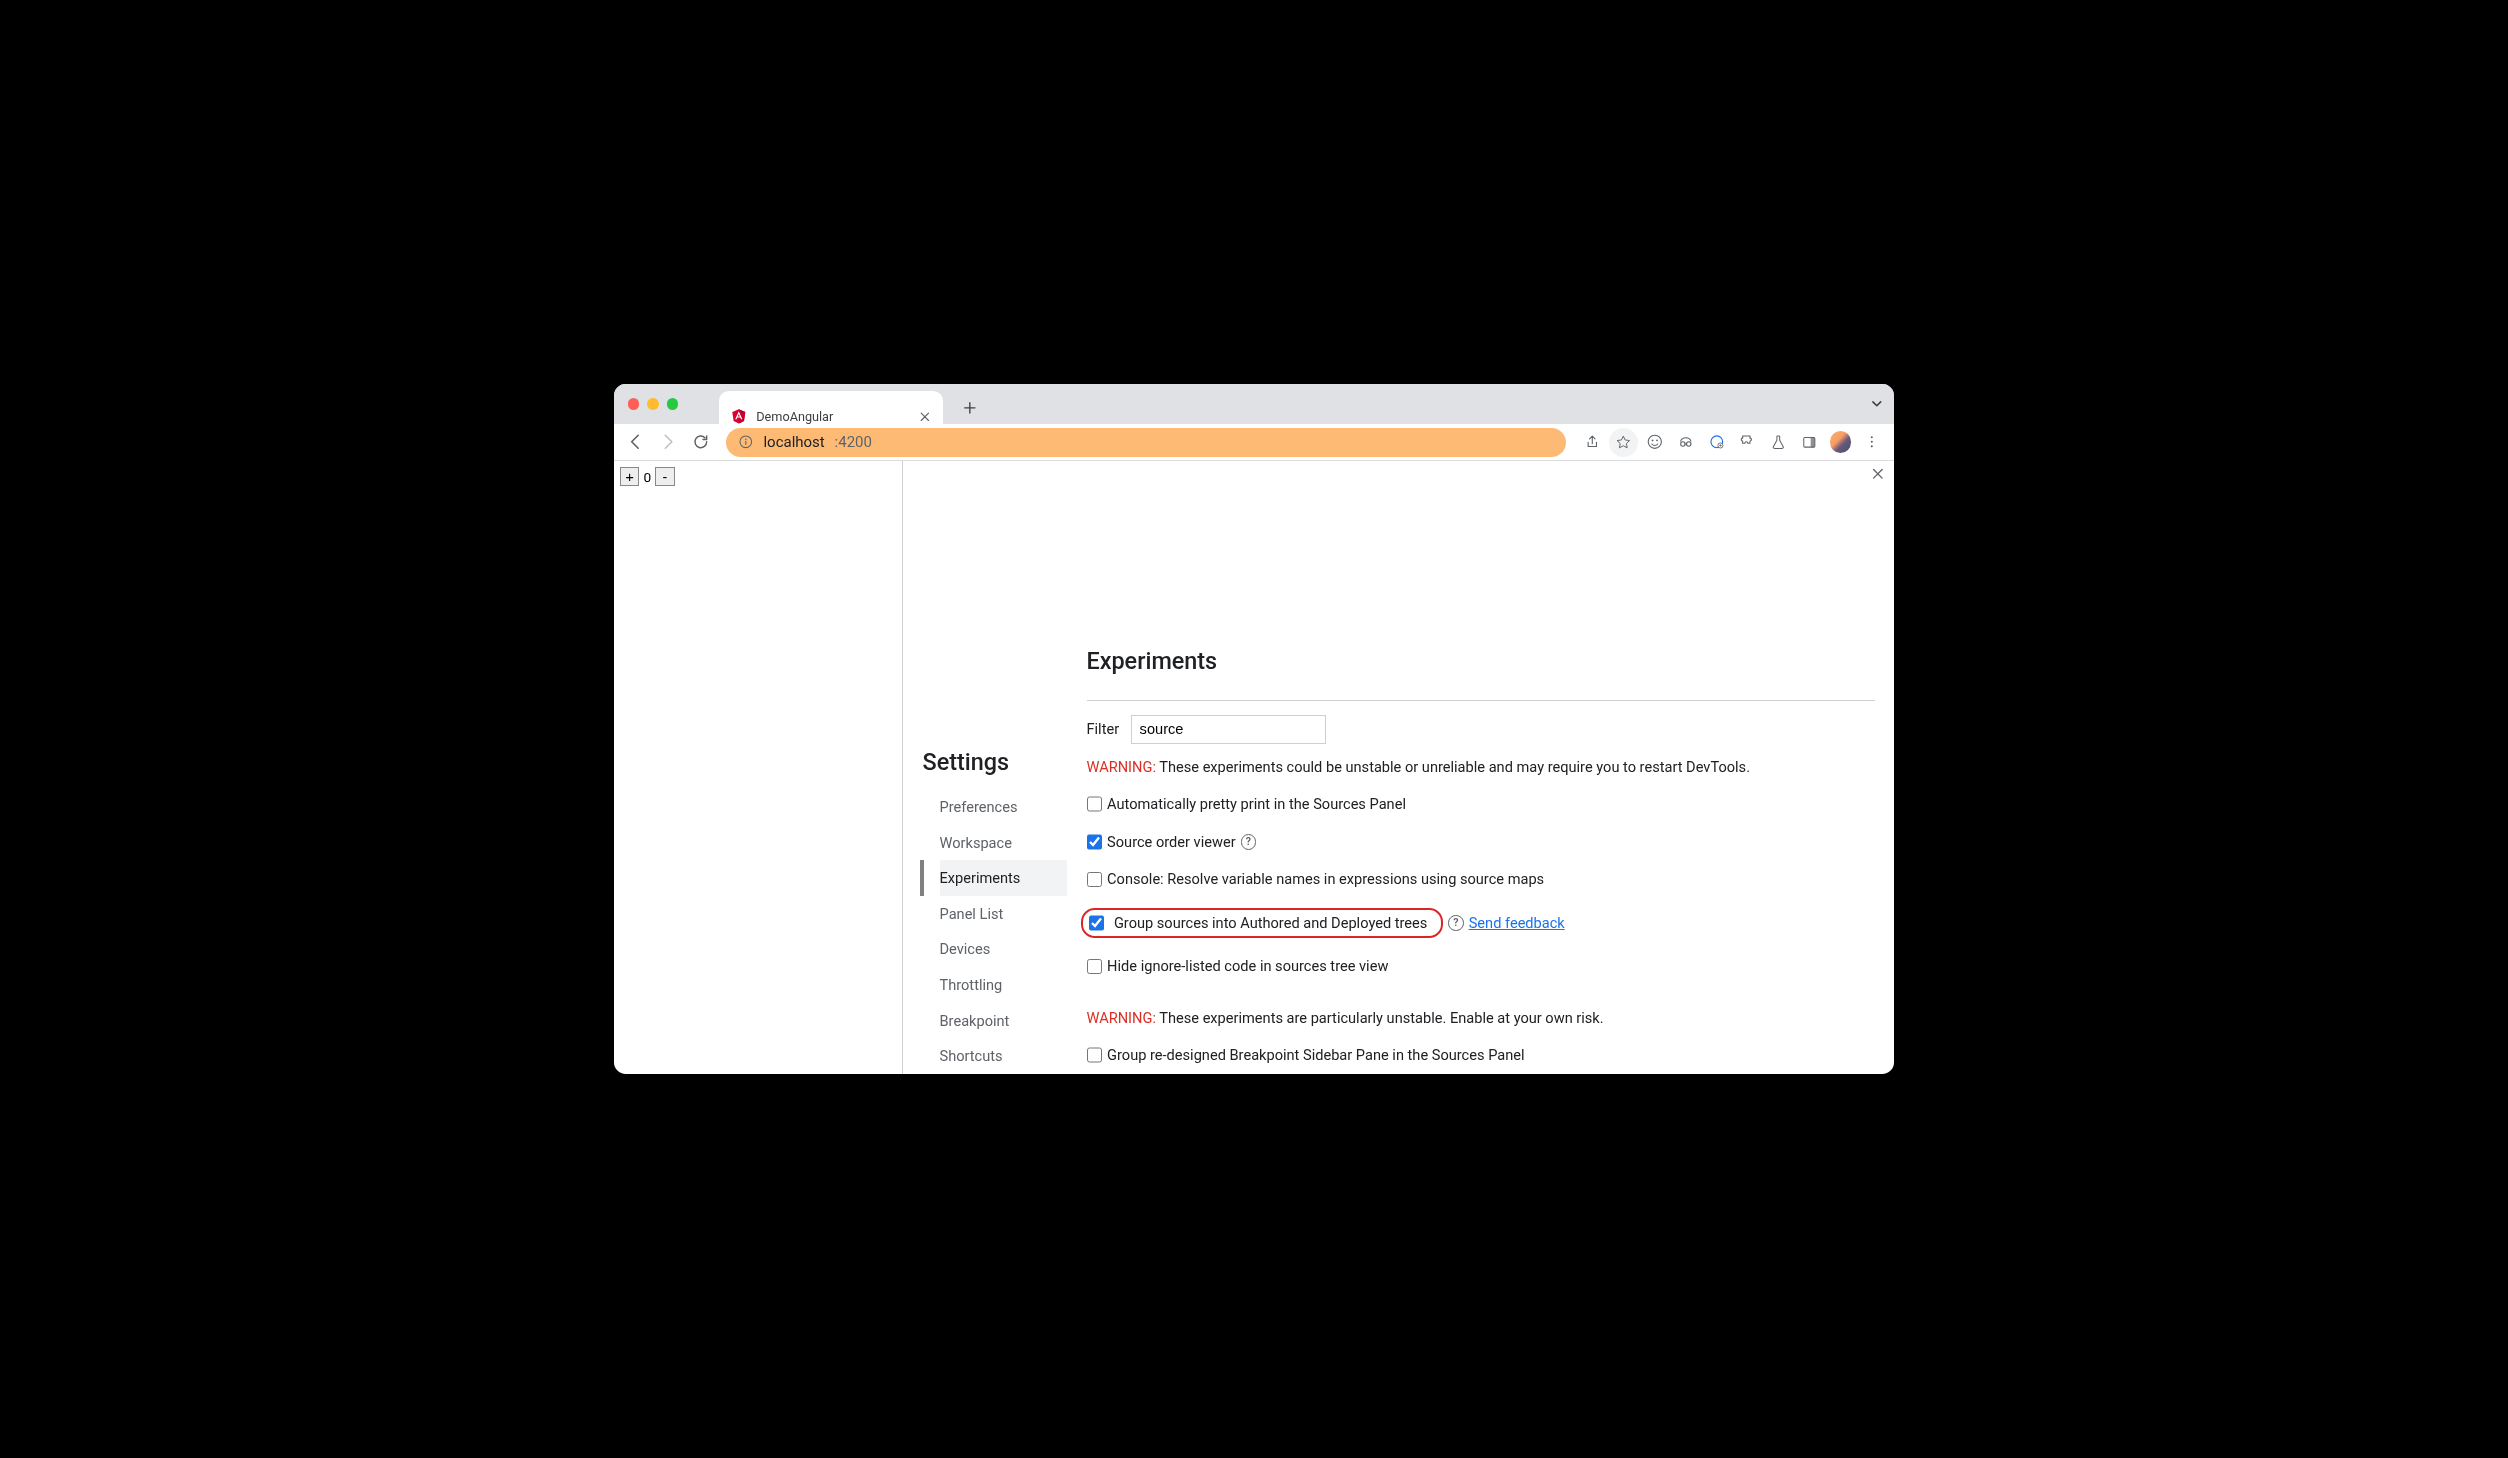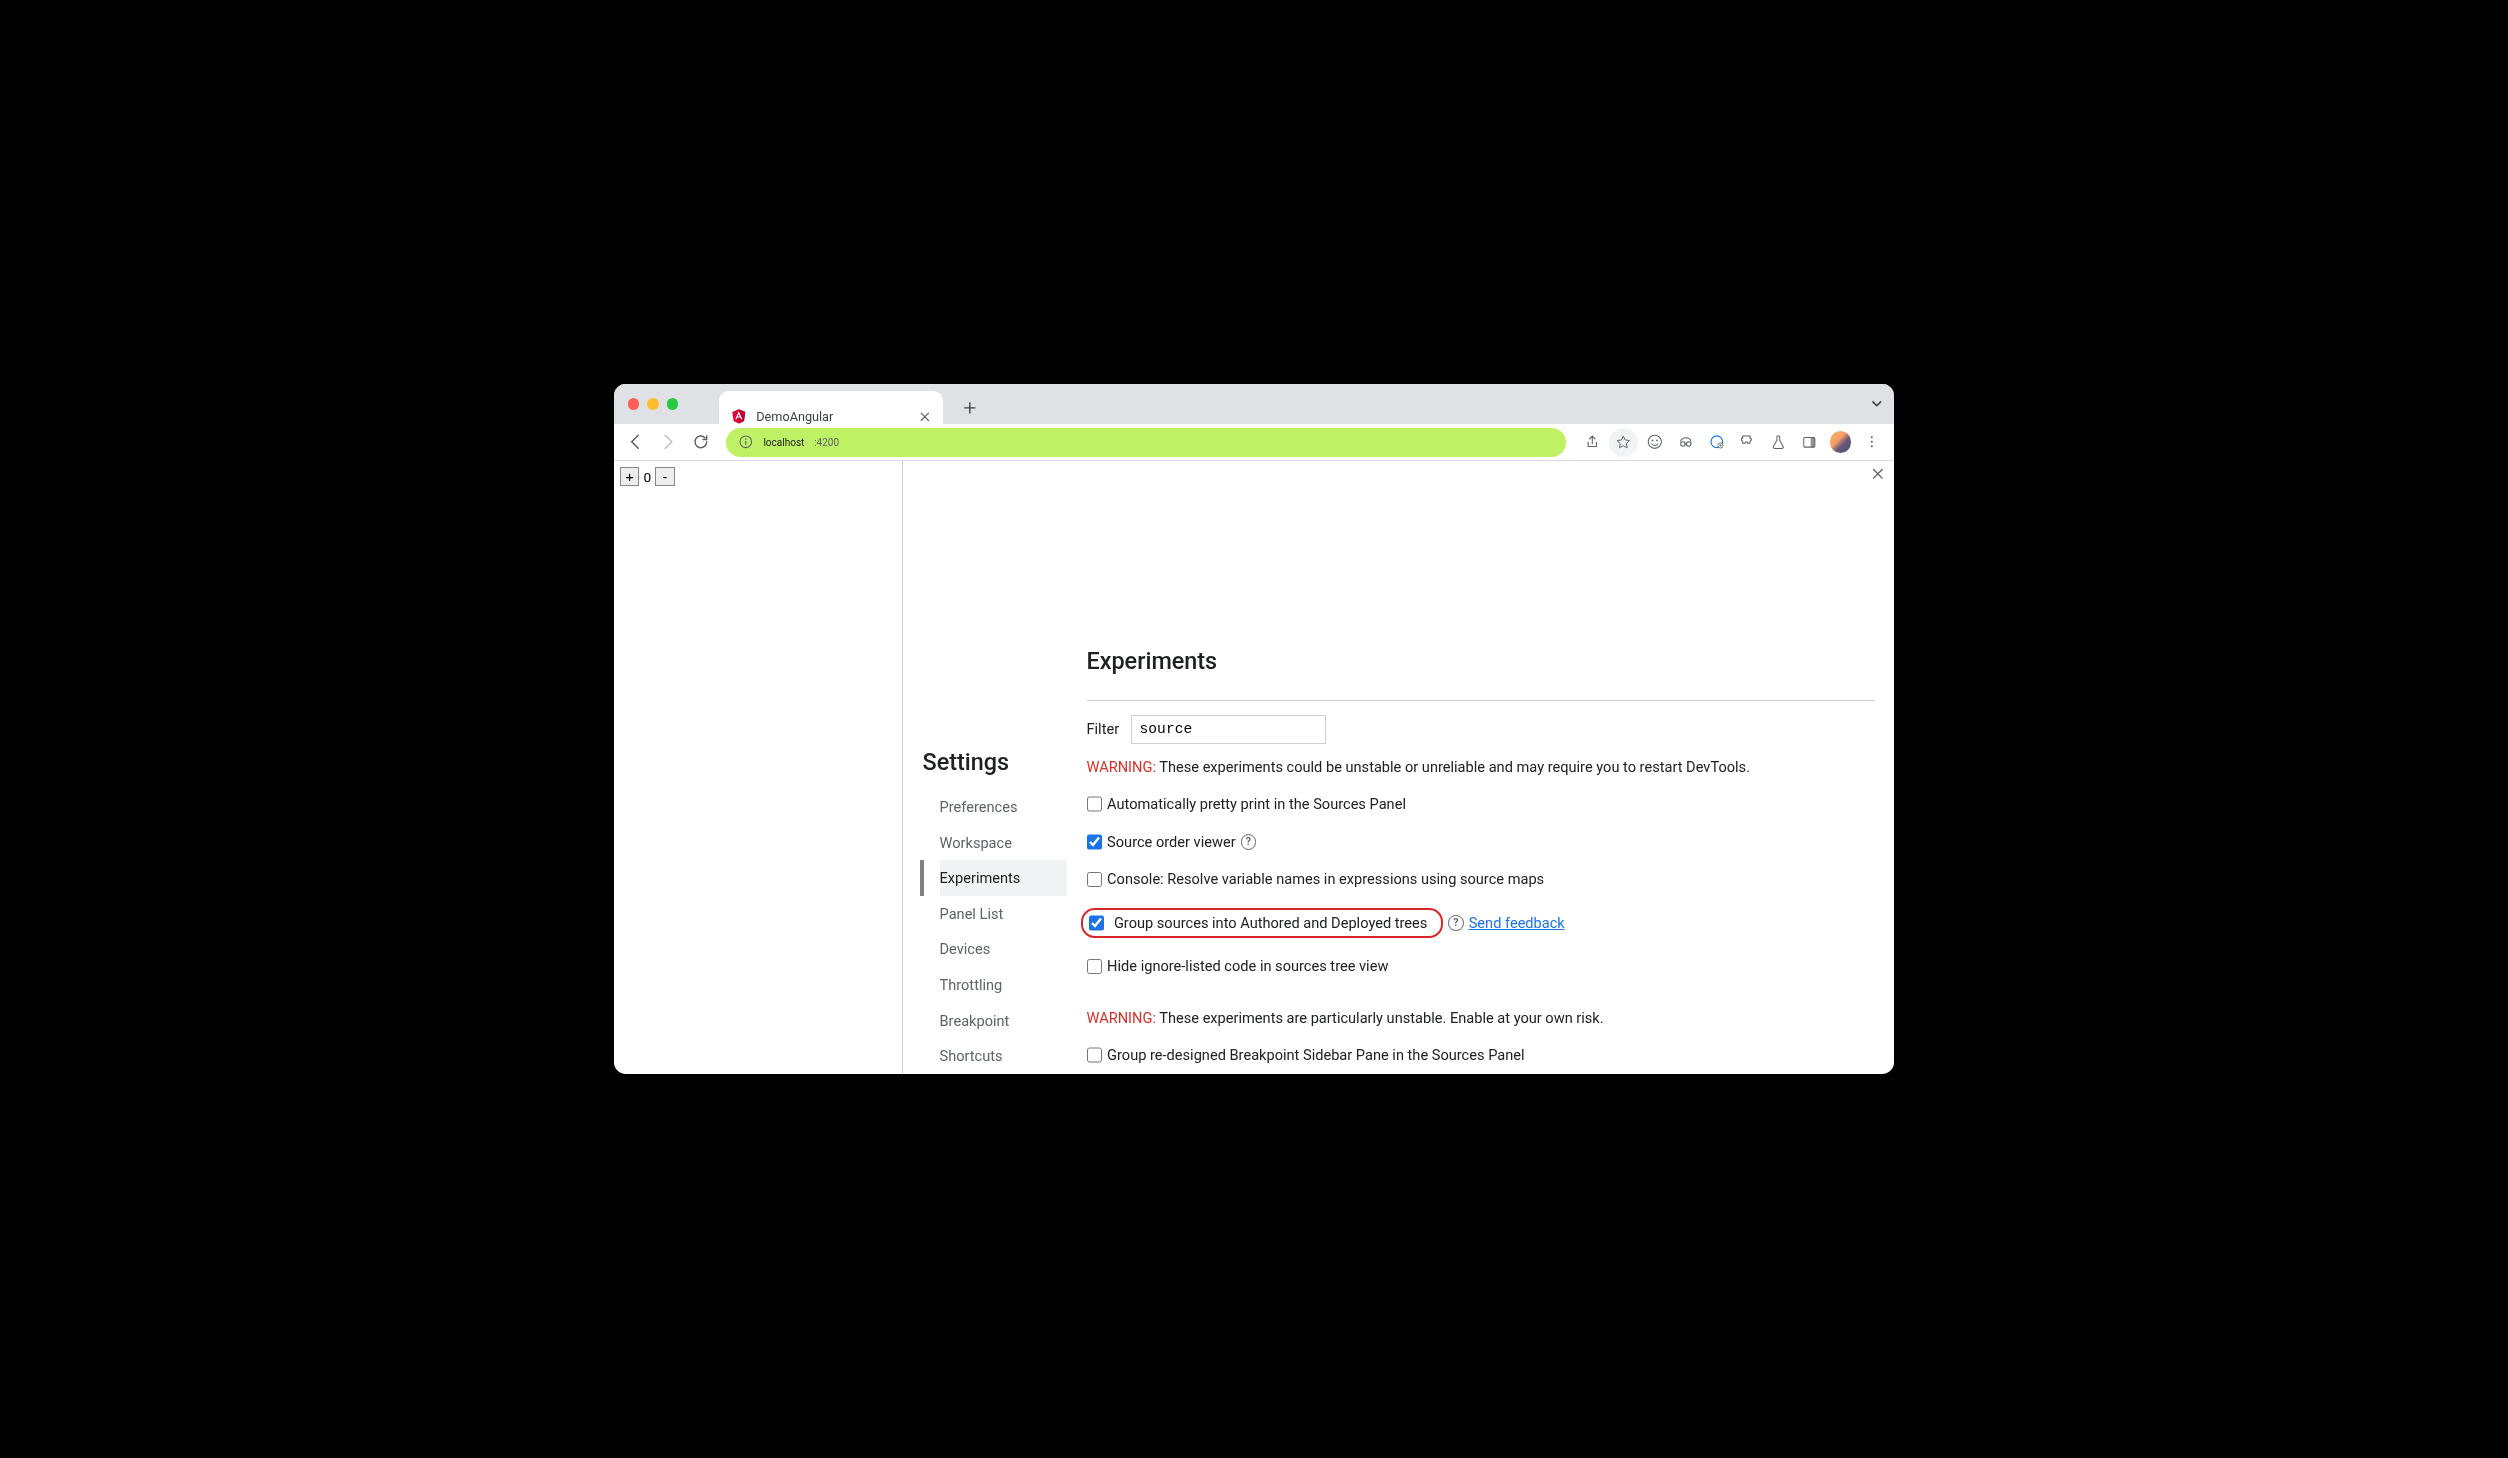--- a/index.html
+++ b/index.html
@@ -83,28 +83,28 @@
   .nav-btn {
     width:27px; height:27px;
     display:flex; align-items:center; justify-content:center;
     color:#5f6368;
     border-radius:50%;
   }
   .nav-btn.disabled { color:#bdc1c6; }
   .omnibox {
     flex: 1;
     height: 29px;
-    background: #bef264;
+    background: #fdba74;
     border-radius: 14.6px;
     display:flex;
     align-items:center;
     padding: 0 11.7px;
     gap:9.8px;
     color:#202124;
-    font-size:10px;
+    font-size:15px;
     margin: 0 5.9px;
   }
   .omnibox .ico { color:#5f6368; display:flex; }
   .omnibox .url-dim { color:#5f6368; }
   .tb-right { display:flex; align-items:center; gap:2px; }
   .tb-icon {
     width:29px; height:29px;
     display:flex; align-items:center; justify-content:center;
     color:#5f6368;
     border-radius:50%;
@@ -198,21 +198,20 @@
     display:flex; align-items:center; gap:11.7px;
     margin-bottom: 13.7px;
   }
   .filter-row label { font-size:14.6px; color:#202124; }
   .filter-row input {
     height:29px;
     border:1px solid #cfcfcf;
     padding:0 7.8px;
     font-size:14.6px;
     width:195px;
-    font-family:Liberation Mono, monospace;
   }
   .warn {
     font-size:14.6px;
     margin-bottom: 3.9px;
   }
   .warn .lbl { color:#d93025; }
   .warn .txt { color:#202124; }
   .exp-list { margin-top: 9.8px; }
   .exp-row {
     display:flex;

